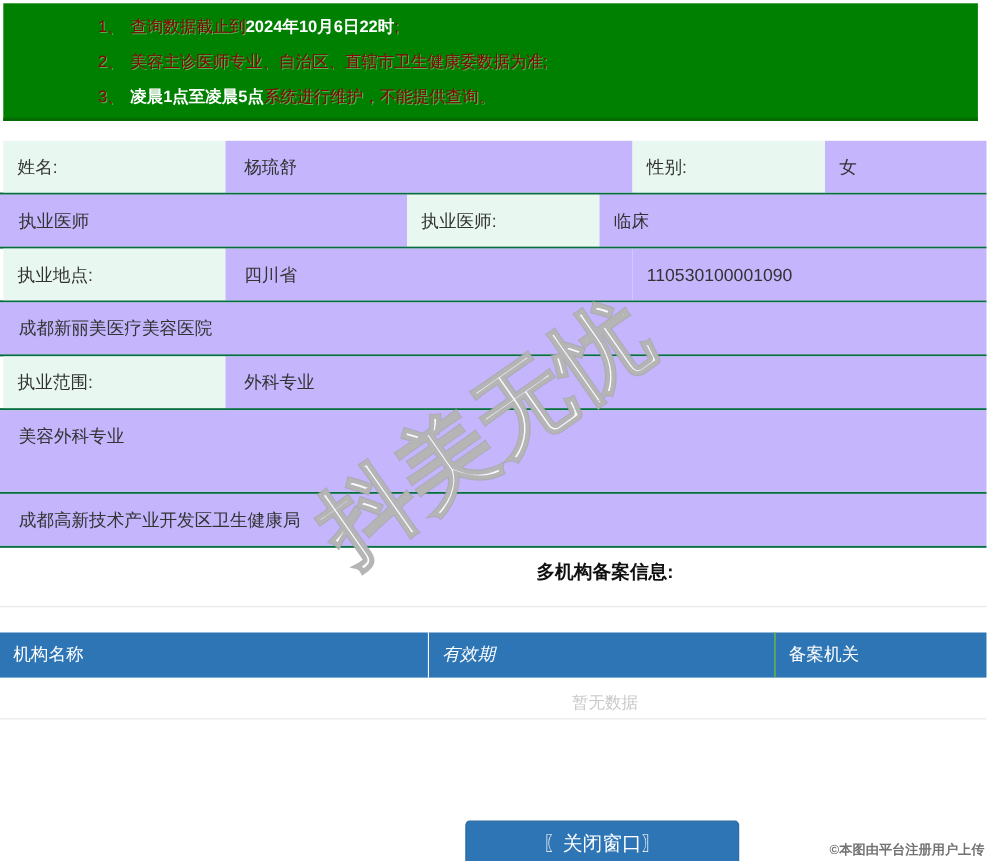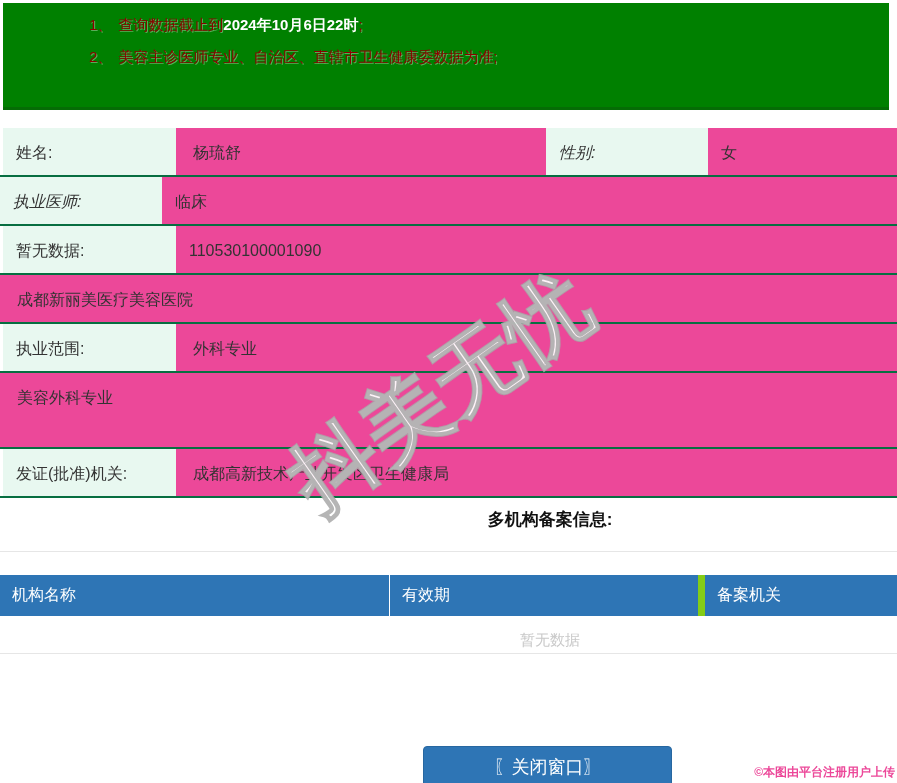--- a/index.html
+++ b/index.html
@@ -14,96 +14,100 @@
   .banner-num  { color:#8b0000; text-shadow:1px 1px 0 rgba(255,255,255,.35); margin-right:6px; }
   .banner-text { color:#8b0000; text-shadow:1px 1px 0 rgba(255,255,255,.35); }
   .banner-bold { color:#ffffff; font-weight:bold; }
 
   
   .info-table { position:absolute; left:0; top:128px; width:1100px; }
   .irow { display:flex; align-items:stretch; border-bottom:2px solid #076e41; }
   .h49 { height:49px; } .h76 { height:76px; }
   .cell { padding-top:14px; font-size:16px; color:#333; }
   .lbl  { background:#e8f8f0; padding-left:13px; padding-right:34px; line-height:22px; }
-  .lbl1 { width:173px; margin-left:3px; }
-  .lbl2 { width:162px;font-style:italic; }
-  .val  { background:#ec4899; line-height:22px; }
+  .lbl1 { width:202px; margin-left:3px; }
+  .lbl2 { width:175px; }
+  .val  { background:#c4b5fd; line-height:22px; }
   .val1 { width:370px; padding-left:17px; }
   .val2 { flex:1; padding-left:13px; }
   .valw { flex:1; padding-left:17px; }
 
   
   .section-title { position:absolute; left:0; top:508px; width:1100px; text-align:center;
                    font-size:17px; font-weight:bold; color:#111; }
   .hr-light { position:absolute; left:0; width:1100px; height:0; border-top:1px solid #e6e6e6; }
   .hr-a { top:551px; } .hr-b { top:653px; }
   .filing-header { position:absolute; left:0; top:575px; width:1100px; height:41px;
                    display:flex; background:#2e75b5; color:#fff; font-size:16px; }
   .fcol { display:flex; align-items:center; padding-left:12px; }
   .fcol-1 { width:390px; border-right:1px solid #fff; }
-  .fcol-2 { width:315px; border-right:7px solid #84cc16; }
+  .fcol-2 { width:315px; border-right:1px solid #84cc16;font-style:italic; }
   .fcol-3 { flex:1; }
   .empty-row { position:absolute; left:0; top:627px; width:1100px; text-align:center;
                font-size:15px; color:#c9c9c9; line-height:26px; }
 
   
   .close-btn { position:absolute; left:423px; top:746px; width:249px; height:42px;
                background:#2e75b5; color:#fff; font-size:18px; border:1px solid #2767a0;
                border-radius:4px; cursor:pointer; font-family:inherit; }
 
   
   .wm-diag { position:absolute; left:442px; top:393px; transform:translate(-50%,-50%) rotate(-35deg);
              font-size:84px; letter-spacing:2px; white-space:nowrap; font-weight:bold;
              color:rgba(255,255,255,0.93); -webkit-text-stroke:2px rgba(168,168,168,0.85);
              pointer-events:none; z-index:5; }
-  .credit { position:absolute; right:2px; bottom:2px; font-size:12px; font-weight:bold; color:#ec4899;
+  .credit { position:absolute; right:2px; bottom:2px; font-size:12px; font-weight:bold; color:#737373;
             text-shadow:-1px -1px 0 #fff, 1px -1px 0 #fff, -1px 1px 0 #fff, 1px 1px 0 #fff;
             z-index:6; }
 </style>
 </head>
 <body>
 
 <div class="stage">
 
   <div class="banner">
     <div class="banner-line">
       <span class="banner-num">1、</span><span class="banner-text">查询数据截止到</span><span class="banner-bold">2024年10月6日22时</span><span class="banner-text">;</span>
     </div>
     <div class="banner-line">
       <span class="banner-num">2、</span><span class="banner-text">美容主诊医师专业、自治区、直辖市卫生健康委数据为准;</span><span class="banner-bold"></span><span class="banner-text"></span>
     </div>
+    <div class="banner-line">
+      <span class="banner-num">3、</span><span class="banner-text"></span><span class="banner-bold">凌晨1点至凌晨5点</span><span class="banner-text">系统进行维护，不能提供查询。</span>
+    </div>
   </div>
 
   <div class="info-table">
     <div class="irow h49">
       <div class="cell lbl lbl1">姓名:</div>
       <div class="cell val val1">杨琉舒</div>
       <div class="cell lbl lbl2">性别:</div>
       <div class="cell val val2">女</div>
     </div>
     <div class="irow h49">
+      <div class="cell val val1">执业医师</div>
       <div class="cell lbl lbl2">执业医师:</div>
       <div class="cell val val2">临床</div>
     </div>
     <div class="irow h49">
-      <div class="cell lbl lbl1">暂无数据:</div>
+      <div class="cell lbl lbl1">执业地点:</div>
+      <div class="cell val val1">四川省</div>
       <div class="cell val val2">110530100001090</div>
     </div>
     <div class="irow h49">
       <div class="cell val valw">成都新丽美医疗美容医院</div>
     </div>
     <div class="irow h49">
       <div class="cell lbl lbl1">执业范围:</div>
       <div class="cell val valw">外科专业</div>
     </div>
     <div class="irow h76">
       <div class="cell val valw">美容外科专业</div>
     </div>
     <div class="irow h49">
-      <div class="cell lbl lbl1">发证(批准)机关:</div>
       <div class="cell val valw">成都高新技术产业开发区卫生健康局</div>
     </div>
   </div>
 
   <div class="section-title">多机构备案信息:</div>
   <div class="hr-light hr-a"></div>
 
   <div class="filing-header">
     <div class="fcol fcol-1">机构名称</div>
     <div class="fcol fcol-2">有效期</div>

